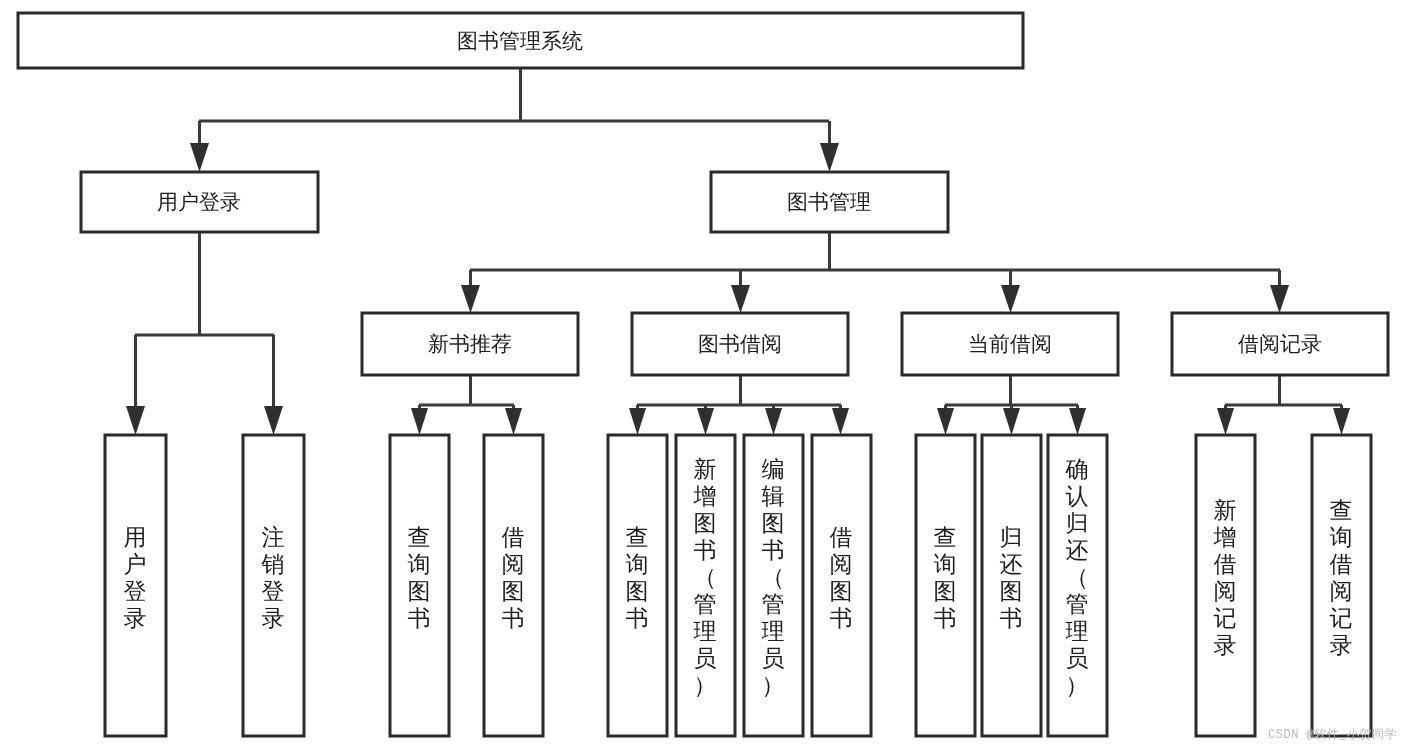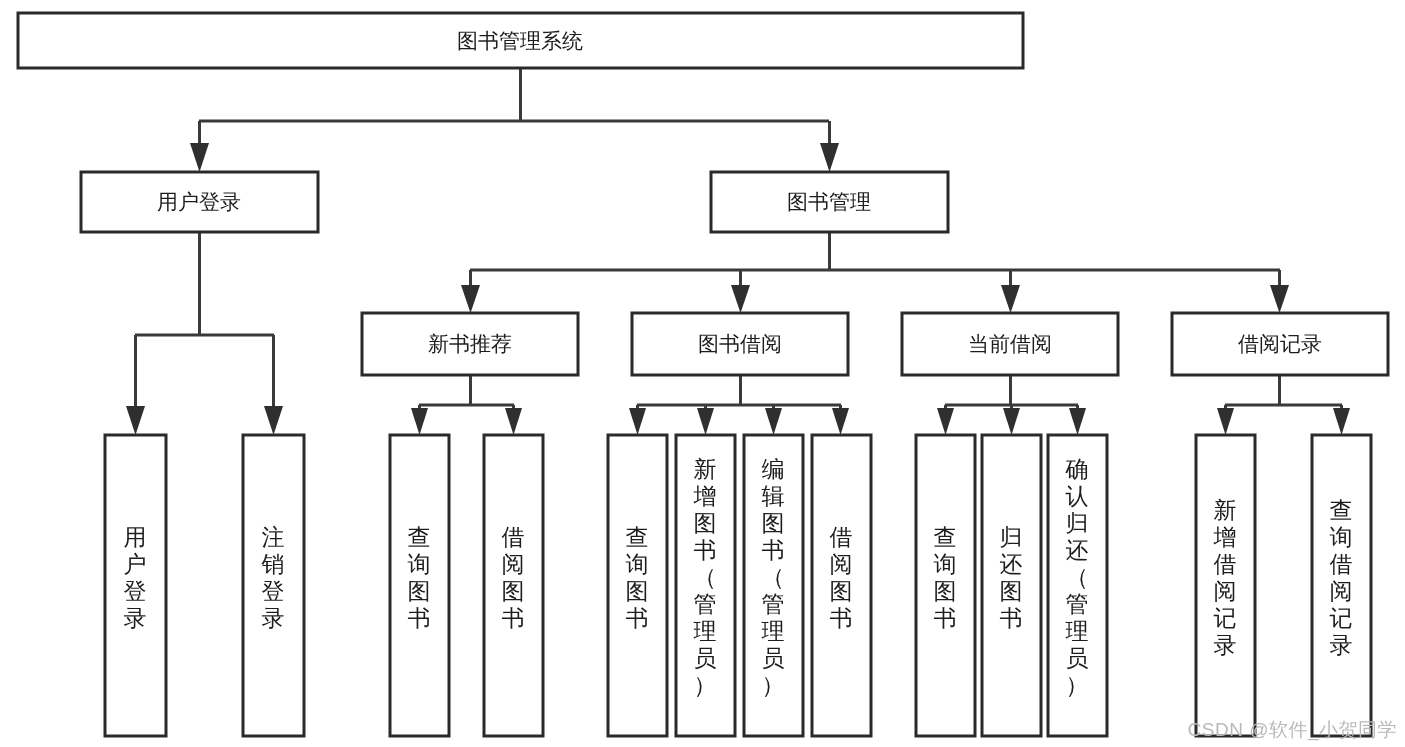--- a/index.html
+++ b/index.html
@@ -52,22 +52,22 @@
   .leaf-label {
     font-family: "Liberation Sans", "DejaVu Sans", sans-serif;
     fill: #1d1d1d;
     font-size: 23px;
     text-anchor: middle;
   }
   .watermark {
     position: absolute;
     right: 8px;
     bottom: 4px;
-    font-family: Liberation Sans, sans-serif;
-    font-size: 19px;
+    font-family: Liberation Mono, monospace;
+    font-size: 12px;
     color: #b9b9b9;
     white-space: nowrap;
     letter-spacing: 0.5px;
   }
 </style>
 </head>
 <body>
 
 <div id="diagram-root">
 

